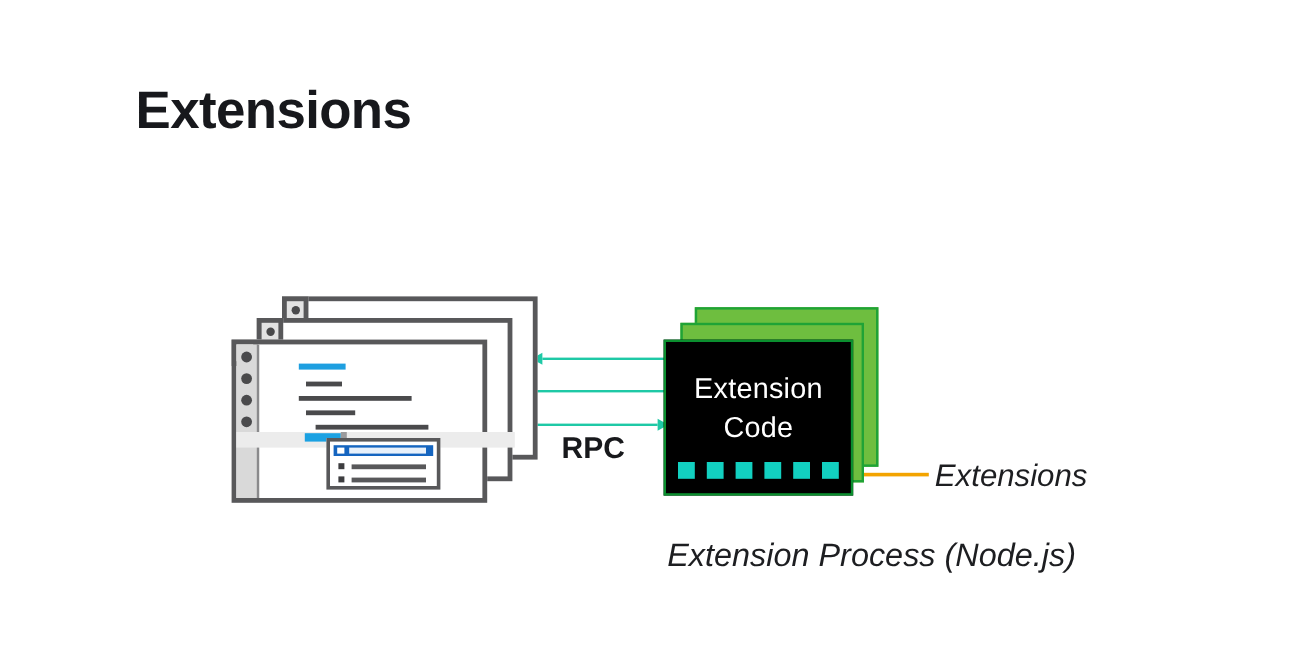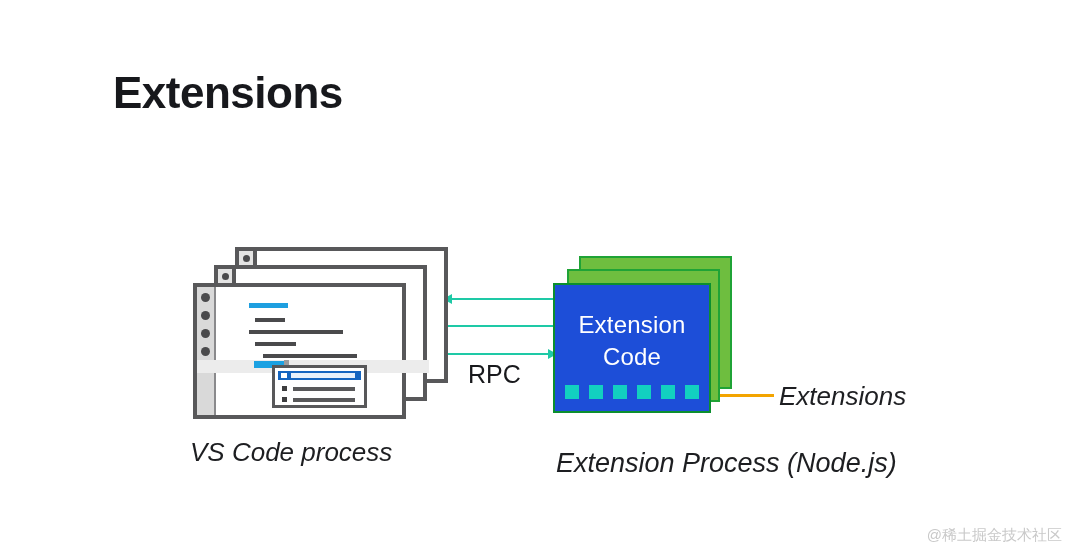--- a/index.html
+++ b/index.html
@@ -196,21 +196,21 @@
   .card-back-1 {
     left: 567px; top: 269px;
     width: 153px; height: 133px;
     background: #6ebe3f;
     border: 2px solid #1fa336;
     z-index: 2;
   }
   .card-front {
     left: 553px; top: 283px;
     width: 158px; height: 130px;
-    background: #1d4ed8;
+    background: #000000;
     border: 2px solid #0b8f2f;
     z-index: 3;
   }
   .card-label {
     position: absolute;
     left: 0;
     width: 100%;
     text-align: center;
     color: #ffffff;
     font-size: 24px;
@@ -246,21 +246,21 @@
     border-bottom: 5px solid transparent;
   }
   .arrow-head.left  { border-right: 9px solid #1ec9a6; }
   .arrow-head.right { border-left:  9px solid #1ec9a6; }
 
   .rpc-label {
     position: absolute;
     left: 468px;
     top: 360px;
     font-size: 25px;
-    font-weight: normal;
+    font-weight: bold;
     color: #18191c;
     white-space: nowrap;
   }
 
   
   .orange-line {
     position: absolute;
     left: 718px;
     top: 394px;
     width: 56px;
@@ -396,20 +396,18 @@
         <div class="chip"></div>
         <div class="chip"></div>
         <div class="chip"></div>
       </div>
     </div>
 
     <div class="orange-line"></div>
     <div class="orange-head"></div>
     <div class="ext-annotation">Extensions</div>
 
-    <div class="caption caption-vscode">VS Code process</div>
     <div class="caption caption-extproc">Extension Process (Node.js)</div>
 
   </div>
 
-  <div class="watermark">@稀土掘金技术社区</div>
 
 </div>
 
 </body></html>

